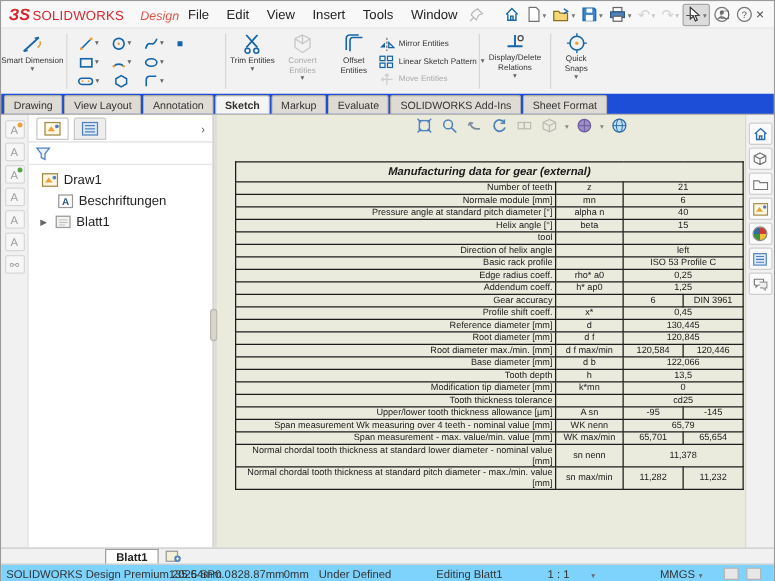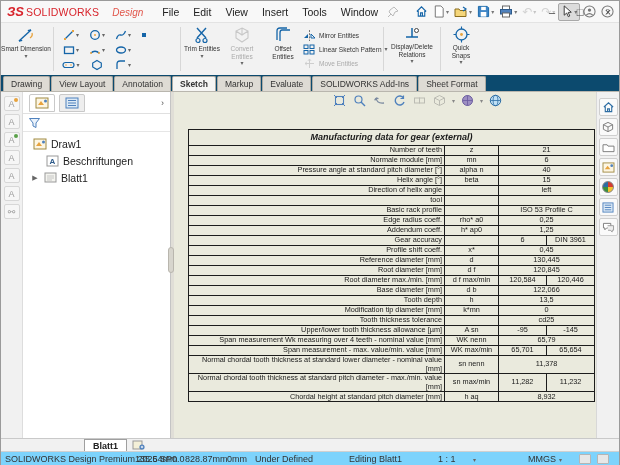--- a/index.html
+++ b/index.html
@@ -6,21 +6,21 @@
   html,body { width:620px; height:465px; overflow:hidden; }
   body { font-family:"Liberation Sans", sans-serif; background:#f2f2f2; color:#222; }
   #app { position:relative; width:620px; height:465px; background:#f6f6f6; border:1px solid #9a9a9a; }
 
   
   .titlebar { position:absolute; left:0; top:0; width:100%; height:22px; background:#f8f8f8; display:flex; align-items:center; border-bottom:1px solid #e3e3e3; }
   .logo { display:flex; align-items:baseline; margin-left:6px; white-space:nowrap; }
   .logo .dsmark { color:#d8242c; font-weight:bold; font-style:italic; font-size:13px; margin-right:2px; }
   .logo .brand { color:#d8242c; font-weight:normal; font-size:10.5px; letter-spacing:.2px; }
   .logo .suffix { color:#e1554a; font-style:italic; font-size:10px; margin-left:13px; }
-  .menus { display:flex; margin-left:12px; }
+  .menus { display:flex; }
   .menu-item { font-size:10.5px; padding:2px 7px; color:#222; cursor:default; }
   .pin { width:12px; height:12px; margin-left:2px; opacity:.55; }
   .qat { display:flex; align-items:center; margin-left:14px; gap:1px; }
   .qat .tool { display:flex; align-items:center; height:18px; padding:0 2px; border-radius:2px; }
   .qat .caret { font-size:6px; color:#777; margin-left:1px; }
   .qat .pressed { background:#dcdcdc; border:1px solid #a8a8a8; }
   .qat .dis { opacity:.4; }
   .uarr { font-size:12px; color:#9a9a9a; }
   .wctl { position:absolute; right:4px; top:0; height:22px; display:flex; align-items:center; gap:14px; }
   .wctl span { font-size:11px; color:#444; width:14px; text-align:center; }
@@ -36,21 +36,21 @@
   .dis svg { opacity:.4; }
   .sketchgrid { display:grid; grid-template-columns:26px 26px 26px 16px; grid-template-rows:15px 15px 15px; padding:4px 2px 0 2px; }
   .gcell { display:flex; align-items:center; justify-content:center; gap:1px; }
   .stackgrp { display:flex; flex-direction:column; justify-content:flex-start; padding-top:5px; }
   .stackrow { display:flex; align-items:center; gap:3px; height:14px; }
   .stackrow .slabel { font-size:6.5px; color:#333; white-space:nowrap; }
   .stackrow.dis .slabel { color:#aaa; }
   .collapse { position:absolute; right:8px; top:62px; font-size:9px; color:#555; }
 
   
-  .tabbar { position:absolute; left:0; top:74px; width:100%; height:17px; background:#0c4a6e; display:flex; align-items:flex-end; padding-left:2px; border-bottom:1px solid #b9b6ae; }
+  .tabbar { position:absolute; left:0; top:74px; width:100%; height:17px; background:#1d4ed8; display:flex; align-items:flex-end; padding-left:2px; border-bottom:1px solid #b9b6ae; }
   .ctab { font-size:8.5px; padding:2px 7px 2px 7px; background:#dedbd4; border:1px solid #aeaba3; border-bottom:none; margin-right:1px; color:#333; border-radius:2px 2px 0 0; }
   .ctab.active { background:#f5f5f3; font-weight:bold; }
 
   
   .main { position:absolute; left:0; top:91px; width:100%; height:346px; }
   .leftstrip { position:absolute; left:0; top:0; width:22px; height:100%; background:#f1f1f1; border-right:1px solid #ddd; display:flex; flex-direction:column; align-items:center; padding-top:4px; gap:3px; }
   .astool { width:16px; height:15px; border:1px solid #d7d7d7; background:#f6f6f6; color:#9b9b9b; font-size:9px; display:flex; align-items:center; justify-content:center; position:relative; border-radius:2px; }
   .astool .dot { position:absolute; width:4px; height:4px; border-radius:50%; top:1px; right:1px; }
 
   .treepanel { position:absolute; left:22px; top:0; width:148px; height:100%; background:#fff; border-right:1px solid #c4c4c4; }
@@ -510,28 +510,28 @@
                 <td class="c-label">Pressure angle at standard pitch diameter [°]</td>
                 <td class="c-sym">alpha n</td>
                 <td class="c-val" colspan="2">40</td>
               </tr>
               <tr>
                 <td class="c-label">Helix angle [°]</td>
                 <td class="c-sym">beta</td>
                 <td class="c-val" colspan="2">15</td>
               </tr>
               <tr>
+                <td class="c-label">tool</td>
+                <td class="c-sym"></td>
+                <td class="c-val" colspan="2"></td>
+              </tr>
+              <tr>
                 <td class="c-label">Direction of helix angle</td>
                 <td class="c-sym"></td>
                 <td class="c-val" colspan="2">left</td>
-              </tr>
-              <tr>
-                <td class="c-label">tool</td>
-                <td class="c-sym"></td>
-                <td class="c-val" colspan="2"></td>
               </tr>
               <tr>
                 <td class="c-label">Basic rack profile</td>
                 <td class="c-sym"></td>
                 <td class="c-val" colspan="2">ISO 53 Profile C</td>
               </tr>
               <tr>
                 <td class="c-label">Edge radius coeff.</td>
                 <td class="c-sym">rho* a0</td>
                 <td class="c-val" colspan="2">0,25</td>
@@ -608,25 +608,20 @@
               <tr>
                 <td class="c-label">Normal chordal tooth thickness at standard lower diameter - nominal value [mm]</td>
                 <td class="c-sym">sn nenn</td>
                 <td class="c-val" colspan="2">11,378</td>
               </tr>
               <tr>
                 <td class="c-label">Normal chordal tooth thickness at standard pitch diameter - max./min. value [mm]</td>
                 <td class="c-sym">sn max/min</td>
                 <td class="c-val">11,282</td>
                 <td class="c-val">11,232</td>
-              </tr>
-              <tr>
-                <td class="c-label">Chordal height at standard pitch diameter [mm]</td>
-                <td class="c-sym">h aq</td>
-                <td class="c-val" colspan="2">8,932</td>
               </tr>
             </tbody>
         </table>
       </div>
     </div>
 
     <div class="taskpane">
       <span class="tpicon">
           <svg width="13" height="12" viewBox="0 0 14 13">
             <path d="M2 6.5 L7 2 L12 6.5 M3.5 6 V11.5 H10.5 V6 M6 11.5 V8.5 H8 V11.5" stroke="#2d6da3" fill="none" stroke-width="1.2"></path>

